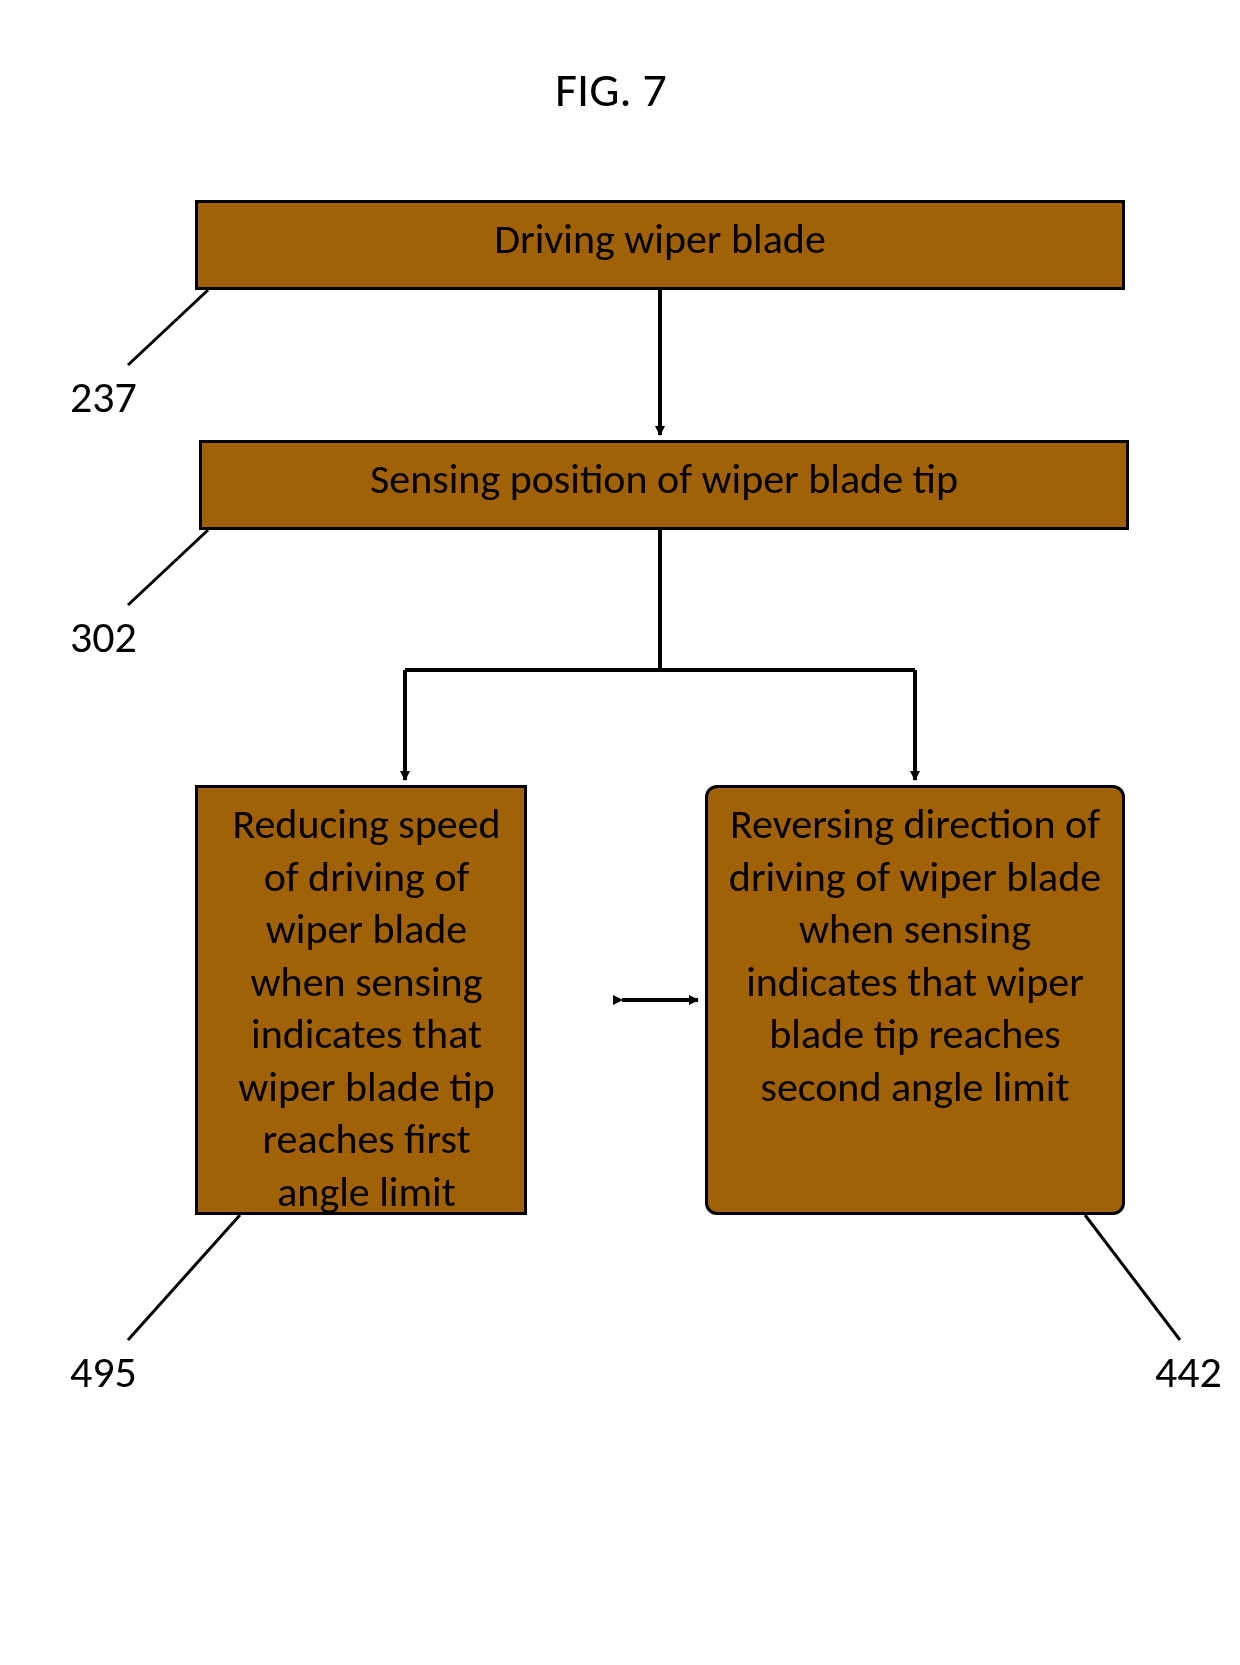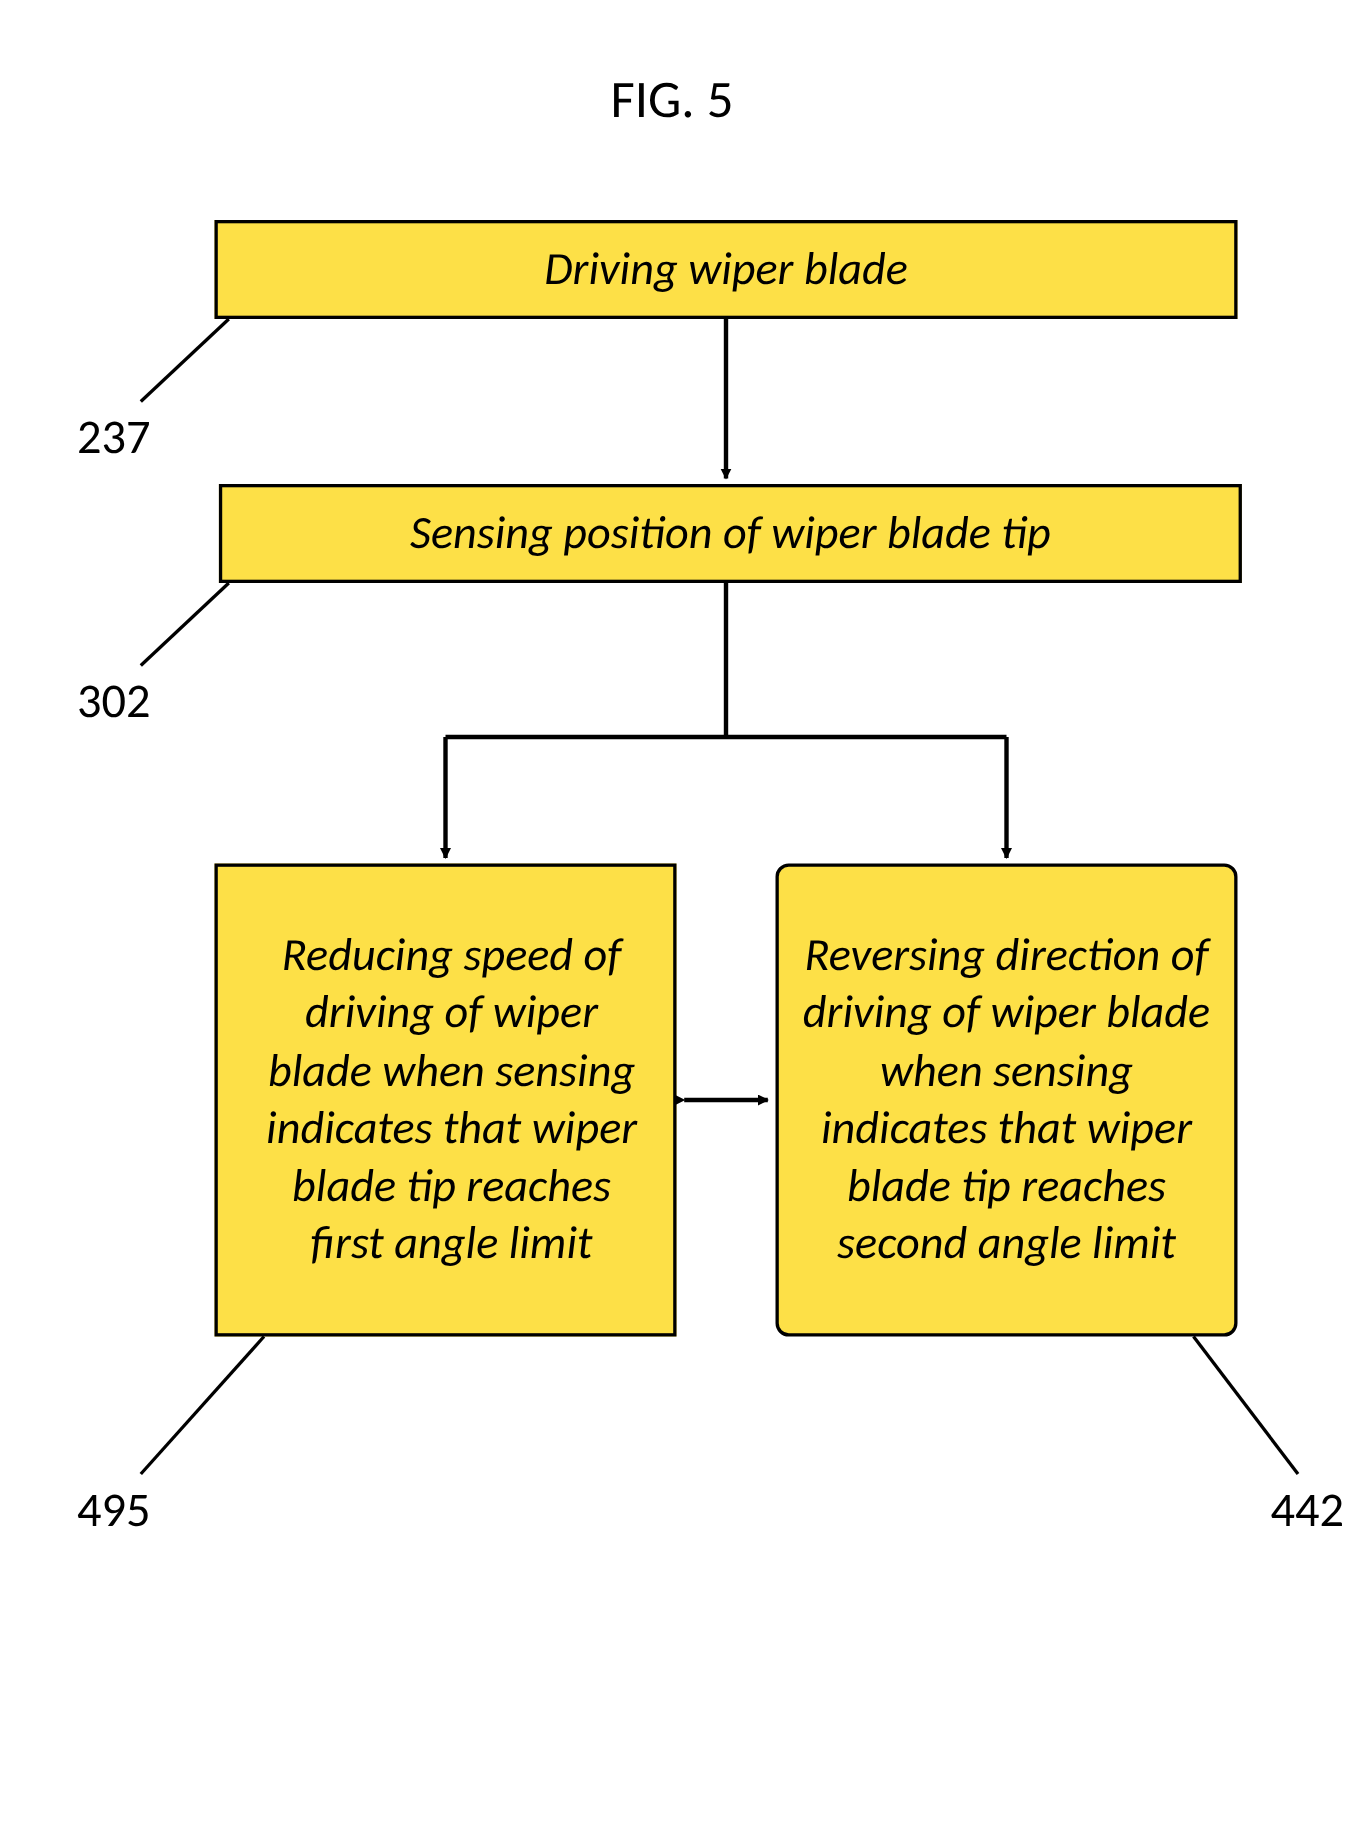--- a/index.html
+++ b/index.html
@@ -18,31 +18,30 @@
   }
   .figure-title {
     position: absolute;
     font-size: 48px;
     color: #000;
     white-space: nowrap;
   }
   .box {
     position: absolute;
     border: 3px solid #000;
-    background: #fde047;
+    background: #a16207;
     box-sizing: border-box;
     display: flex;
-    align-items: center;
+    align-items: flex-start;
     justify-content: center;
     text-align: center;
     padding: 10px 20px;
     font-size: 42px;
     line-height: 1.25;
     color: #000;
-    font-style: italic;
   }
   .ref-label {
     position: absolute;
     font-size: 44px;
     color: #000;
     white-space: nowrap;
   }
   svg.overlay {
     position: absolute;
     left: 0;
@@ -50,31 +49,31 @@
     width: 1240px;
     height: 1665px;
     pointer-events: none;
   }
 </style>
 </head>
 <body>
 
 <div class="canvas">
 
-  <div class="figure-title" style="left:555px; top:60px;">FIG. 5</div>
+  <div class="figure-title" style="left:555px; top:60px;">FIG. 7</div>
 
   <div class="box" style="left:195px; top:200px; width:930px; height:90px;">
     <span>Driving wiper blade</span>
   </div>
 
   <div class="box" style="left:199px; top:440px; width:930px; height:90px;">
     <span>Sensing position of wiper blade tip</span>
   </div>
 
-  <div class="box" style="left:195px; top:785px; width:420px; height:430px;padding-left:31px;">
+  <div class="box" style="left:195px; top:785px; width:332px; height:430px;padding-left:31px;">
     <span>Reducing speed of driving of wiper blade when sensing indicates that wiper blade tip reaches first angle limit</span>
   </div>
 
   <div class="box" style="left:705px; top:785px; width:420px; height:430px;border-radius:12px;">
     <span>Reversing direction of driving of wiper blade when sensing indicates that wiper blade tip reaches second angle limit</span>
   </div>
 
   <div class="ref-label" style="left:70px; top:370px;">237</div>
   <div class="ref-label" style="left:70px; top:610px;">302</div>
   <div class="ref-label" style="left:70px; top:1345px;">495</div>

